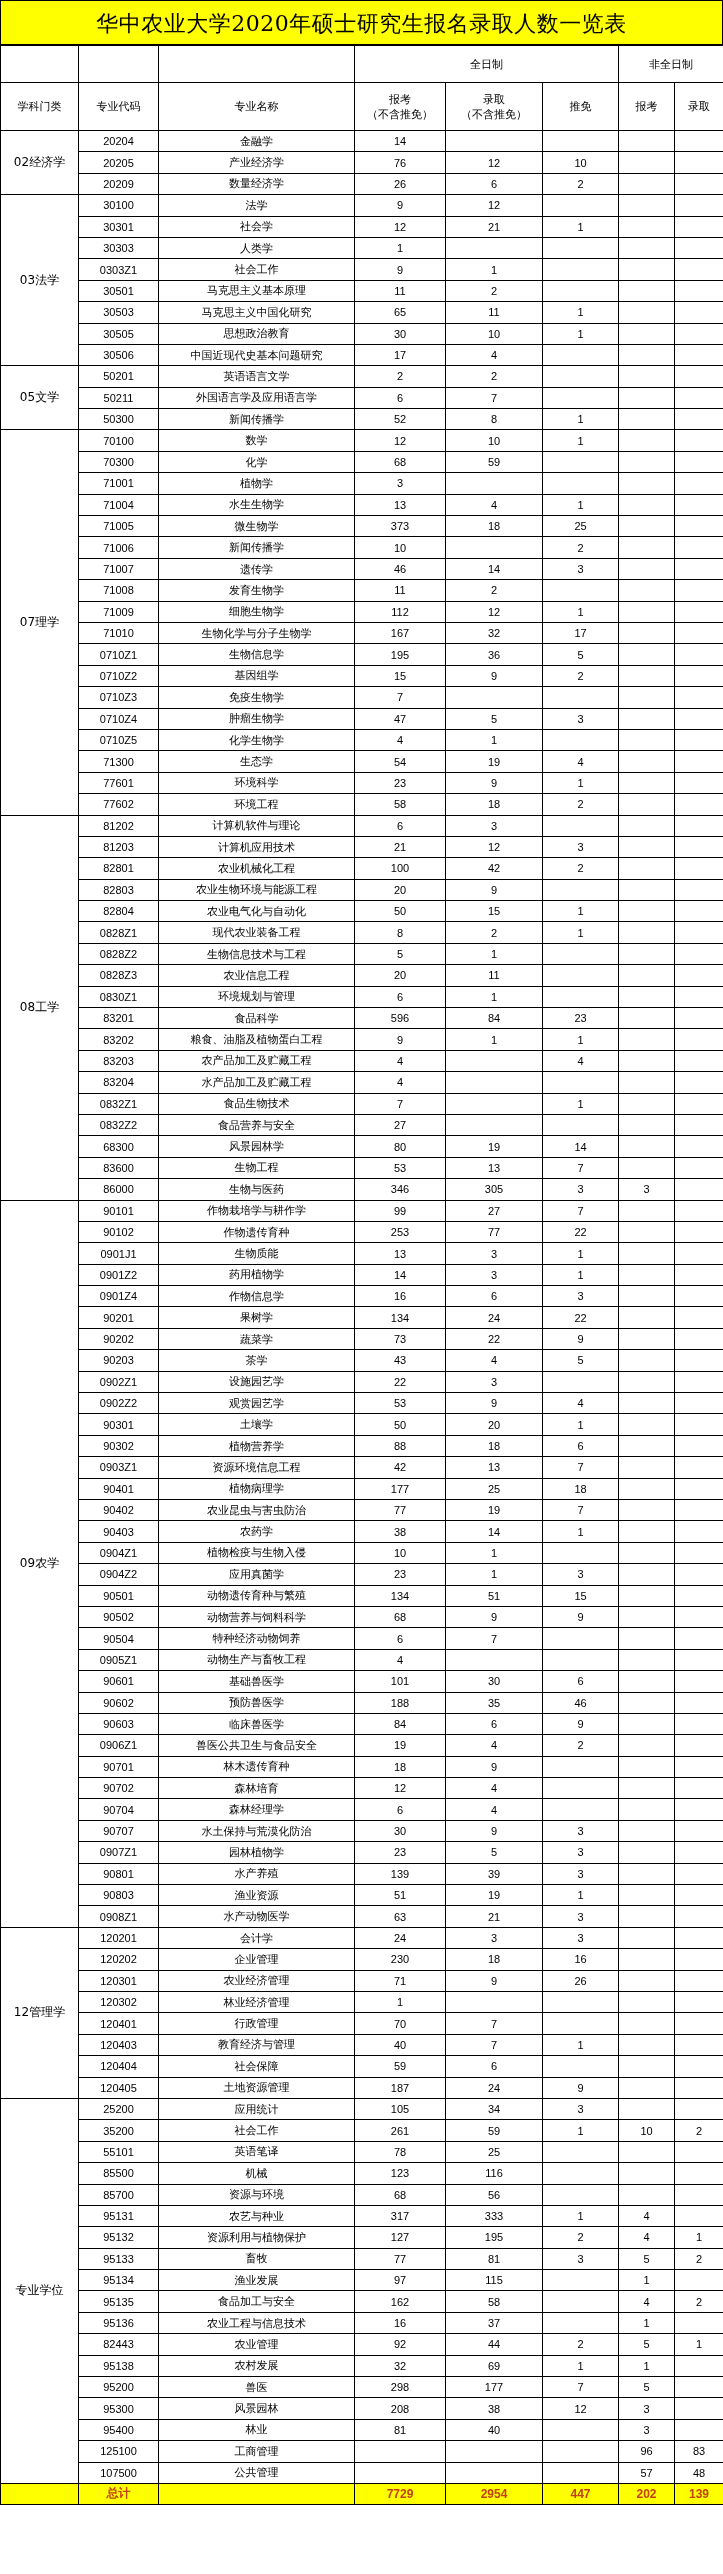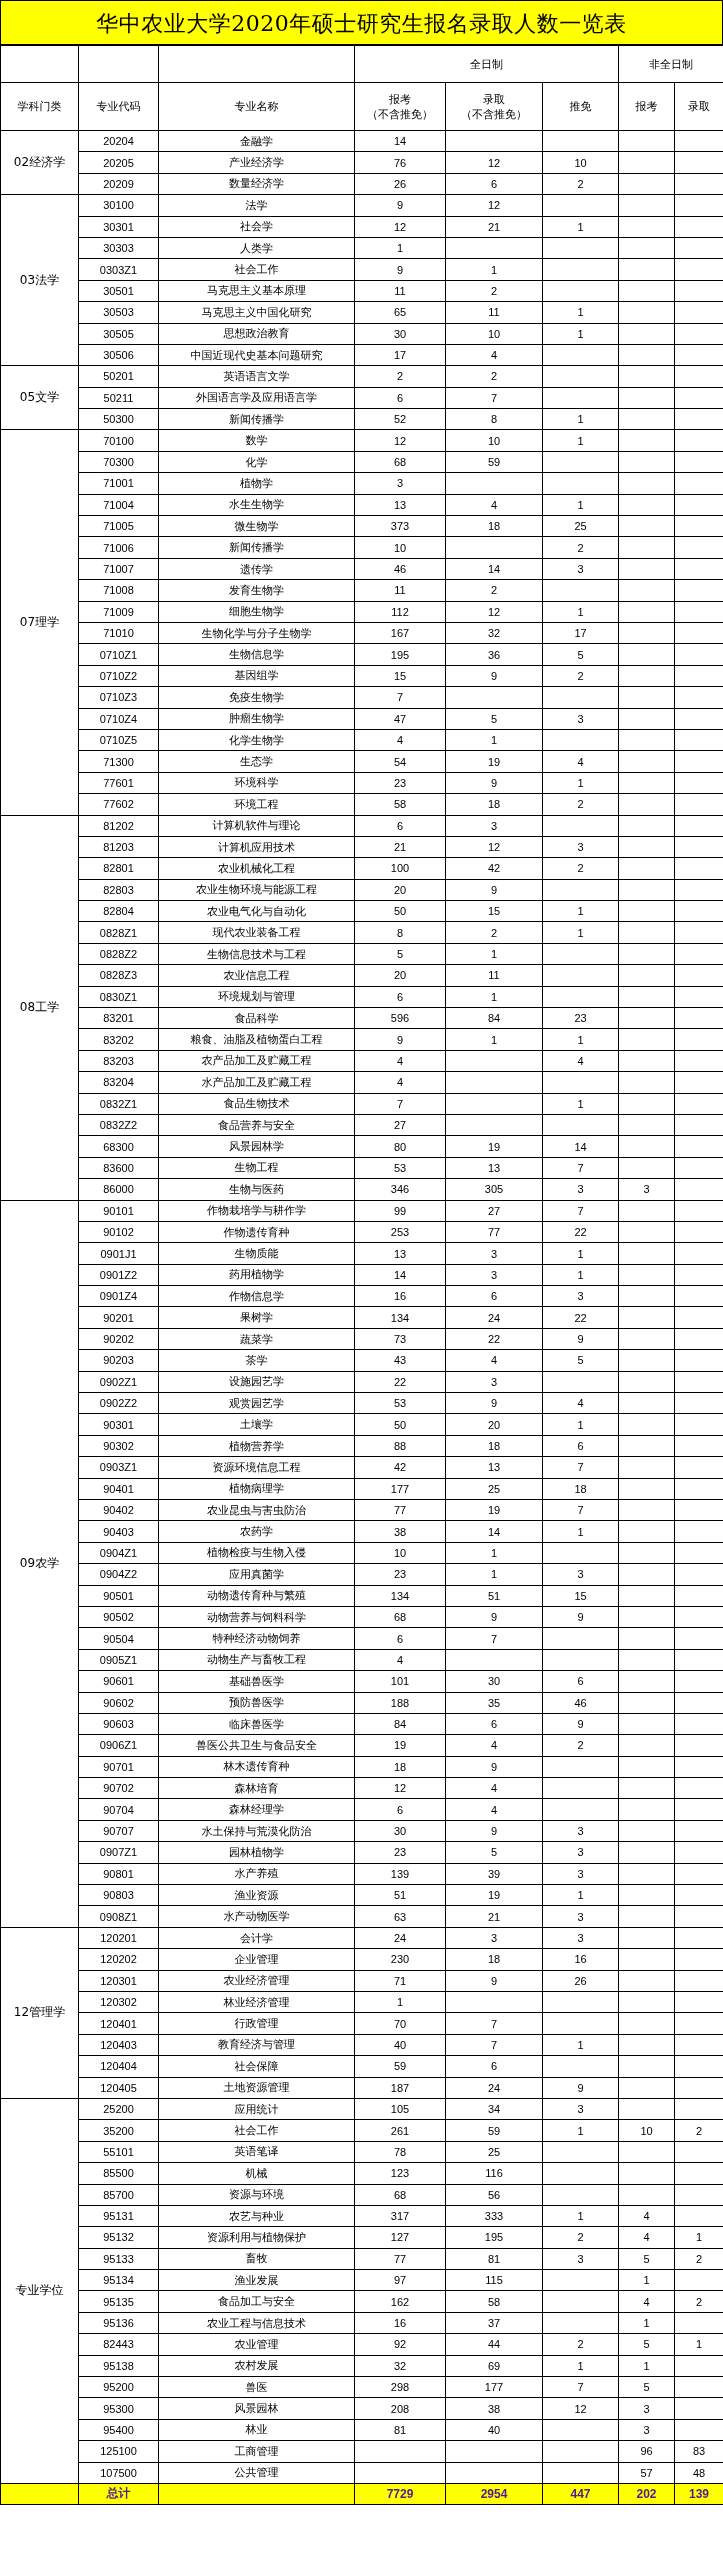--- a/index.html
+++ b/index.html
@@ -15,21 +15,21 @@
     border:1px solid #000; text-align:center; vertical-align:middle;
     font-size:11px; font-weight:normal; padding:0; overflow:hidden; white-space:nowrap;
     font-family:"Liberation Sans", sans-serif;
   }
   th { font-family:"DejaVu Sans", sans-serif; font-size:11px; }
   tr.hrow1 th { height:36px; }
   tr.hrow2 th { height:47px; line-height:15px; white-space:normal; }
   tbody tr td { height:20.4px; }
   td.cat { font-size:12px; font-family:"DejaVu Sans", sans-serif; }
   td.name { font-family:"DejaVu Sans", sans-serif; font-size:11px; }
-  tr.total td { background:#ffff00; color:#4c1d95; font-weight:bold; height:20px; font-size:12px; }
+  tr.total td { background:#ffff00; color:#c2410c; font-weight:bold; height:20px; font-size:12px; }
 </style>
 </head>
 <body>
 
 <div class="sheet">
   <div class="title">华中农业大学2020年硕士研究生报名录取人数一览表</div>
   <table>
     <colgroup>
       <col style="width:78px">
         <col style="width:80px">

